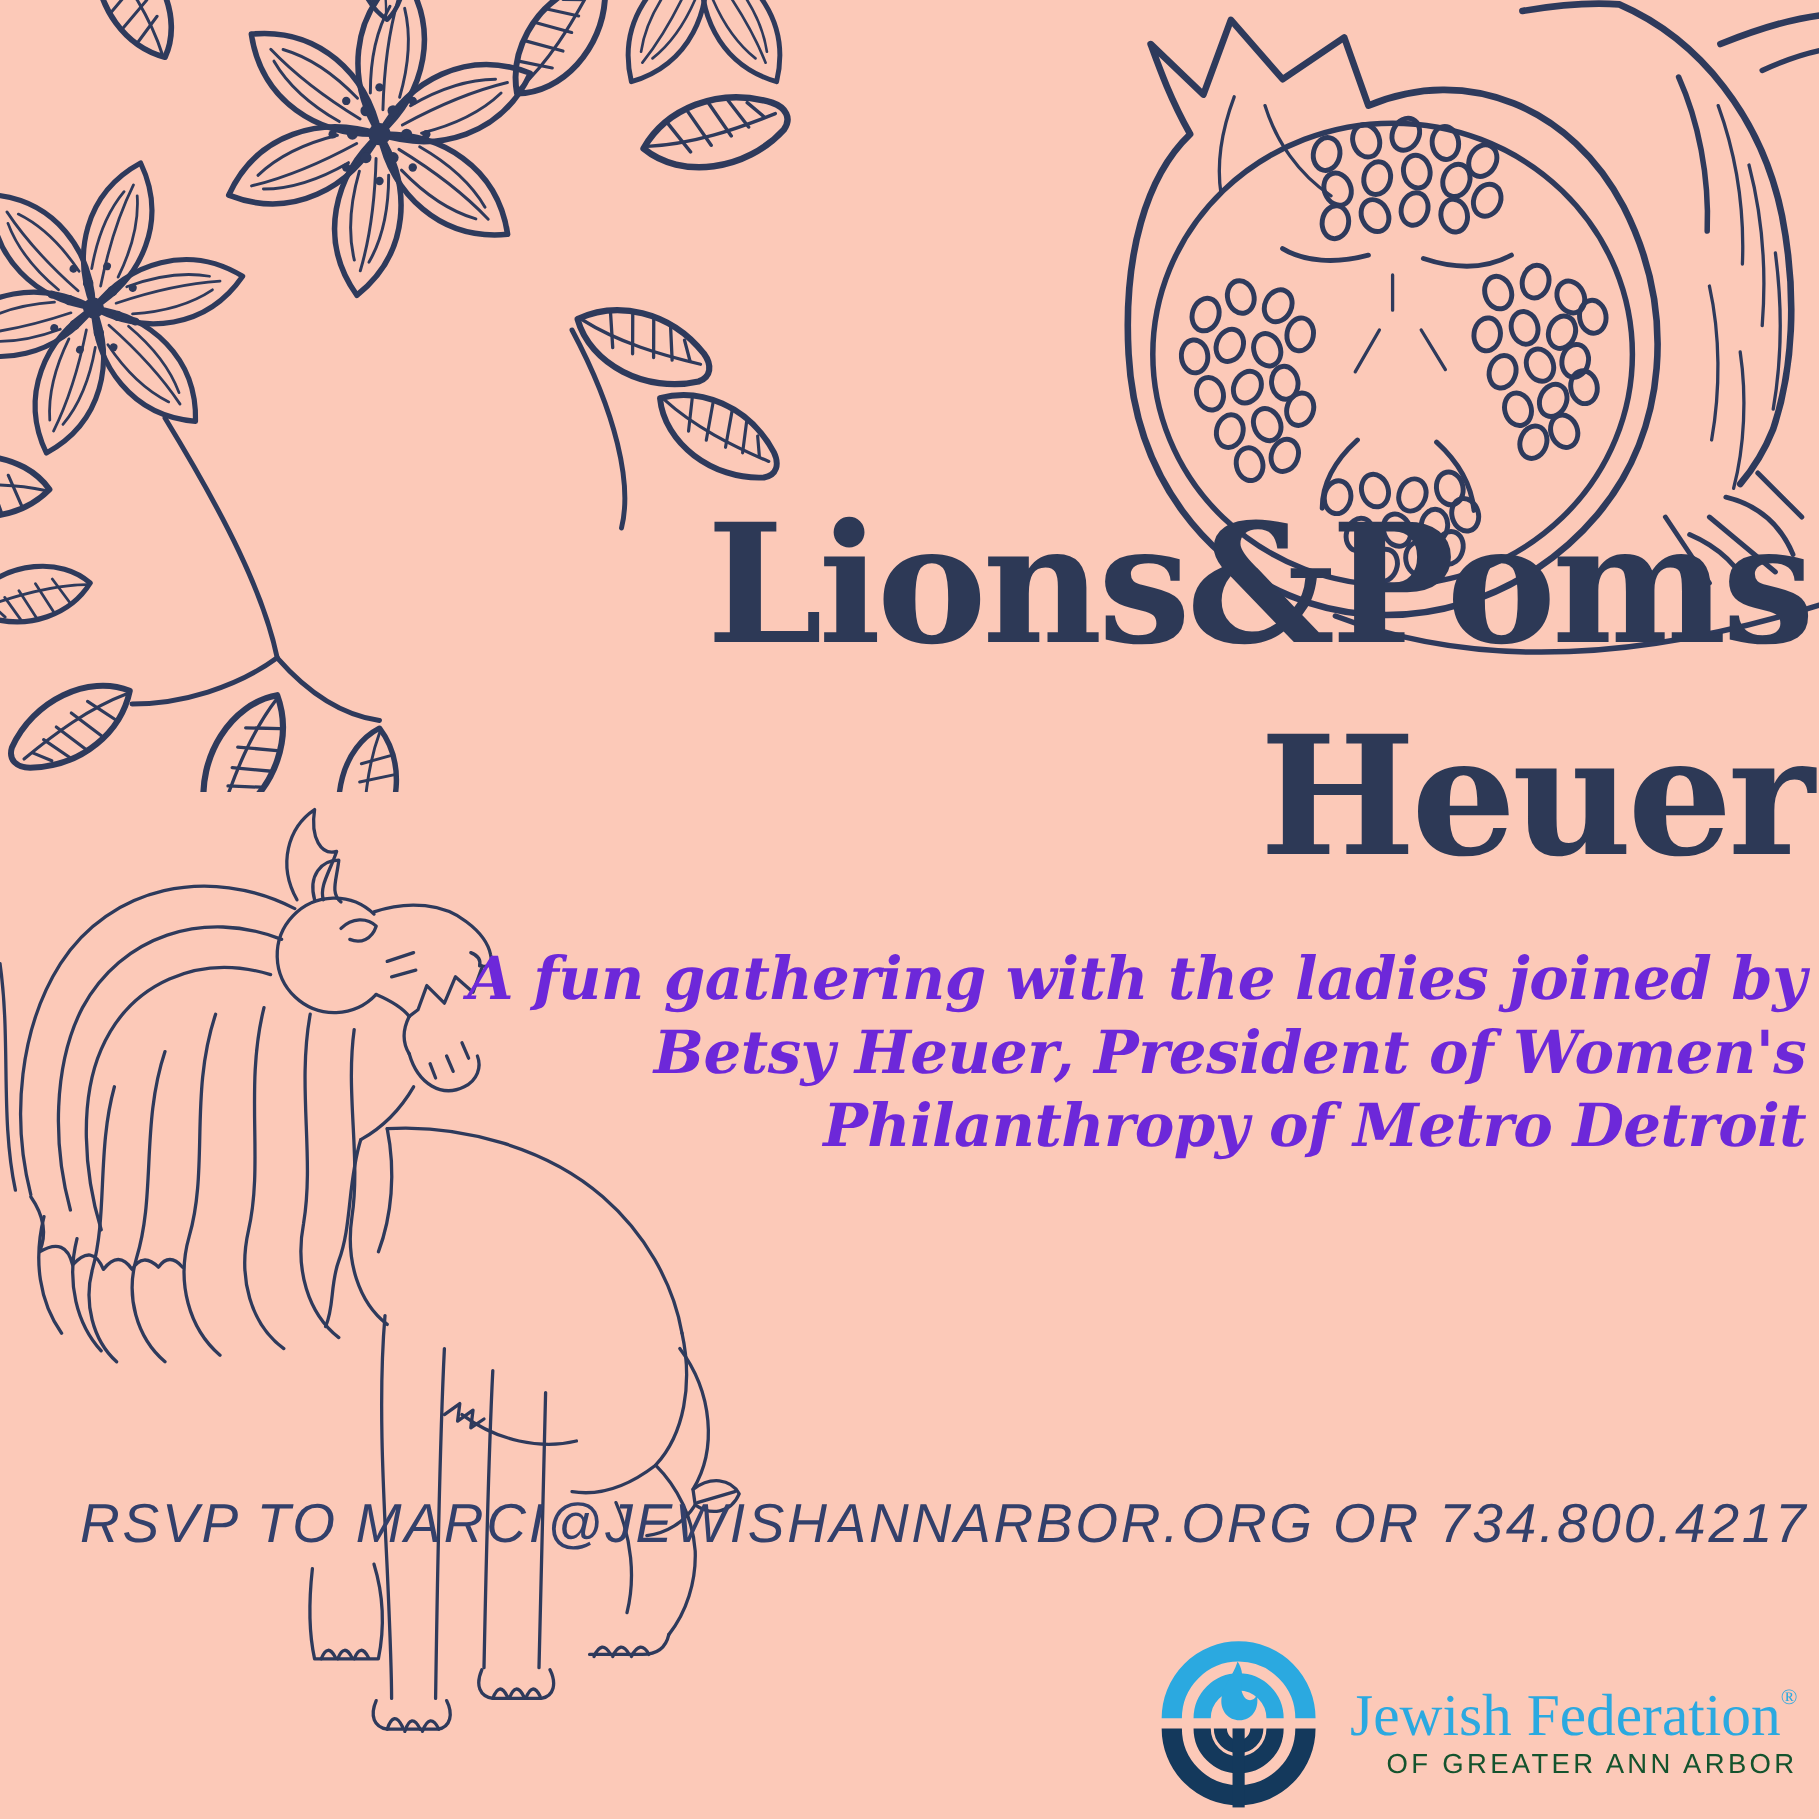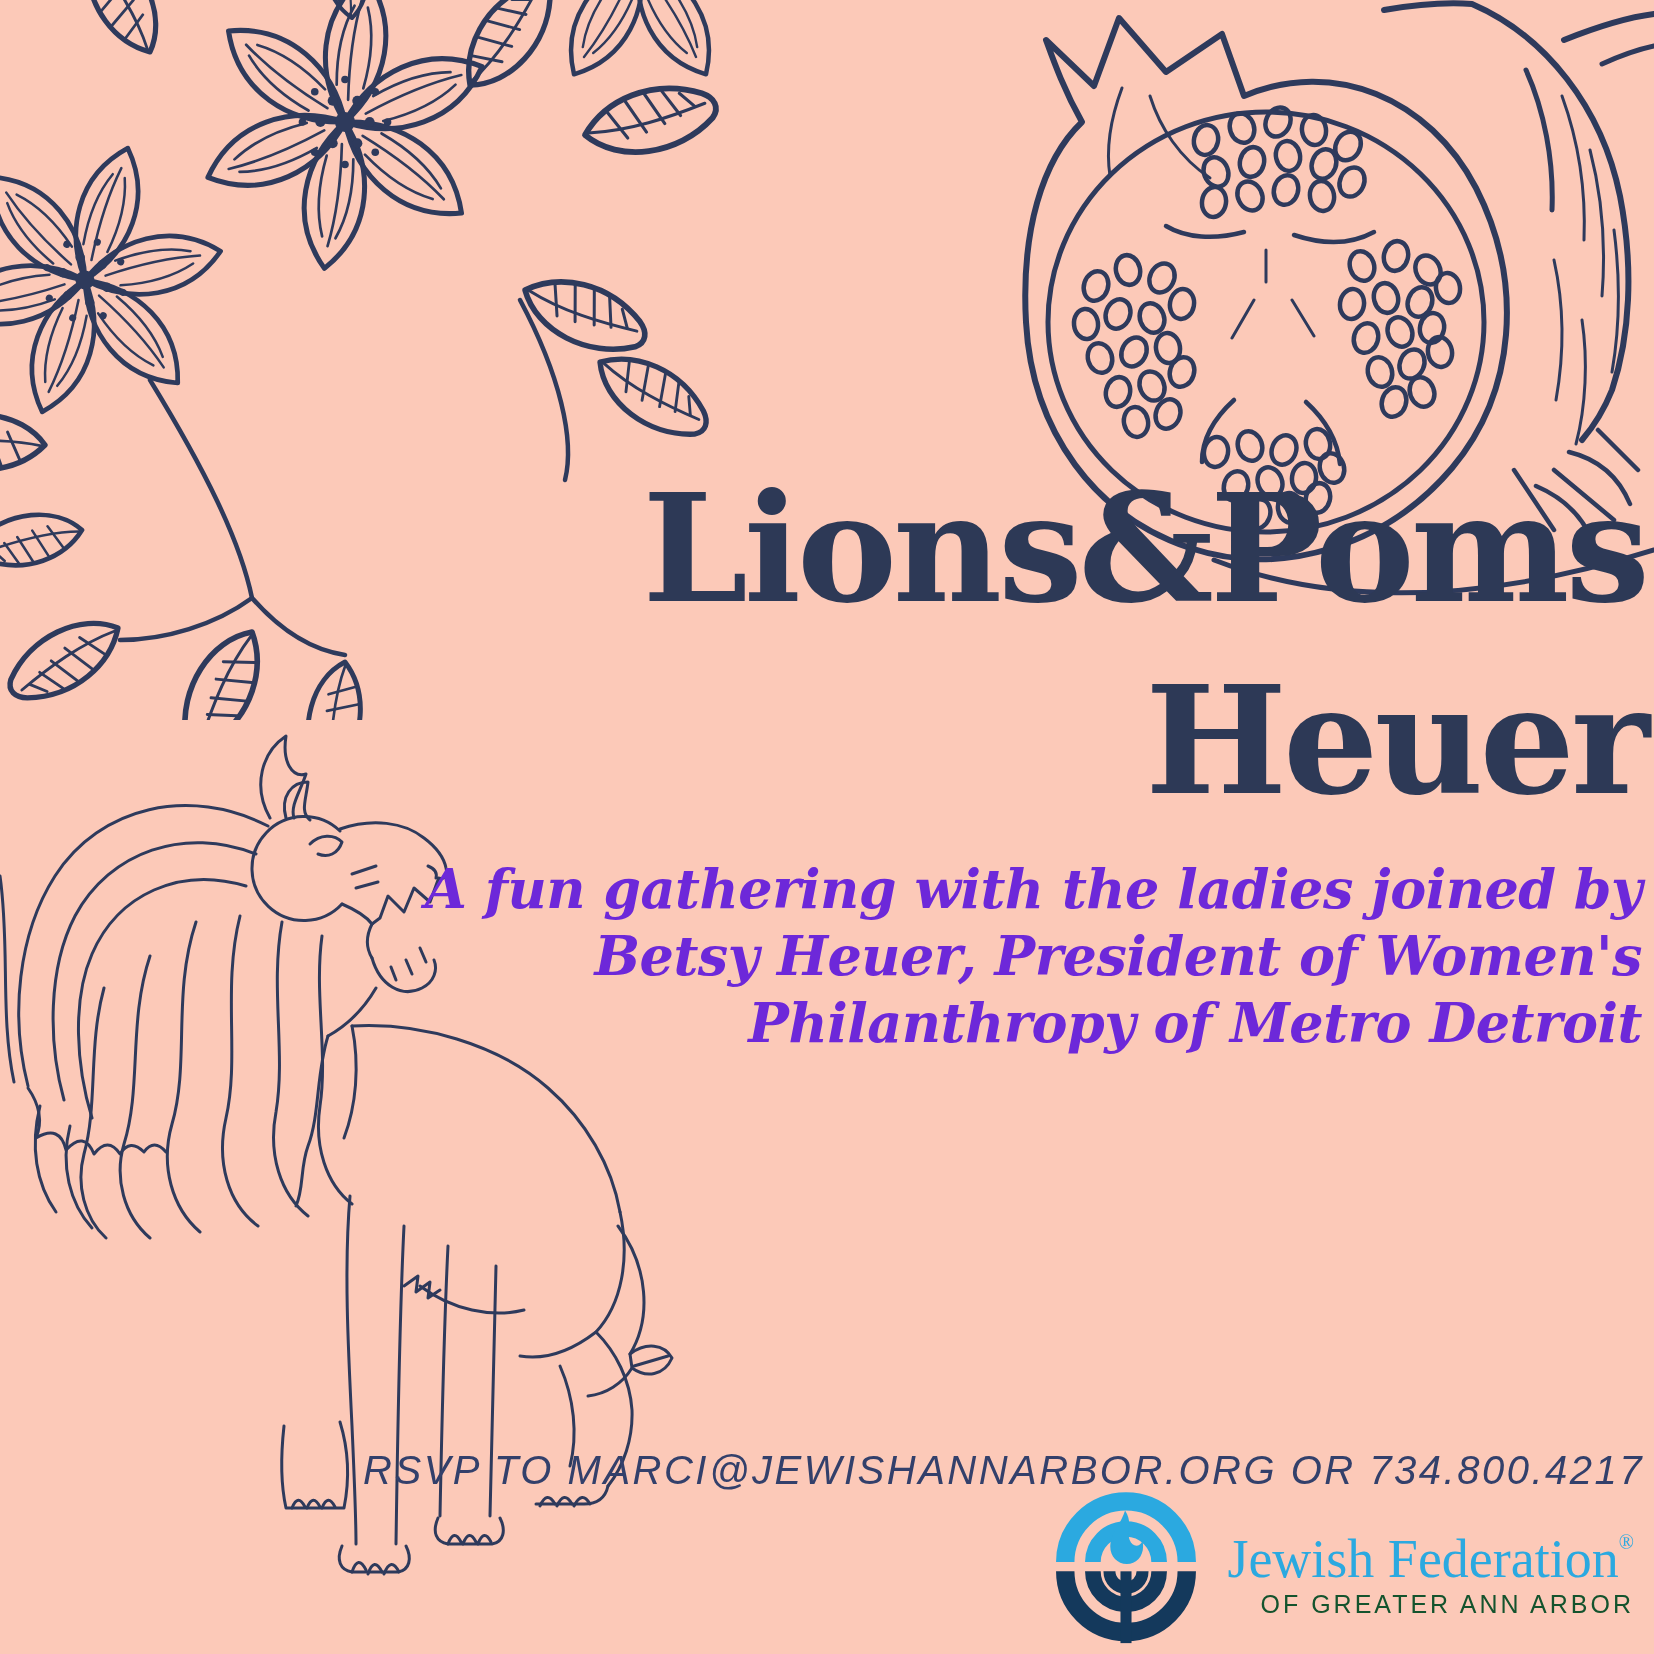--- a/index.html
+++ b/index.html
@@ -8,32 +8,32 @@
   svg{display:block;}
   .ln{fill:none;stroke:#2e3a5c;stroke-linecap:round;stroke-linejoin:round;}
   .w6{stroke-width:6;} .w5{stroke-width:5;} .w4{stroke-width:4.5;} .w3{stroke-width:3;}
   .w2{stroke-width:2.4;} .fillnavy{fill:#2e3a5c;stroke:none;}
 
   .illus{position:absolute;pointer-events:none;}
   .flowers{top:0;left:0;}
   .pom{top:0;right:0;}
   .lion{top:726px;left:0;}
 
-  .title-block{position:absolute;top:452px;right:8px;text-align:right;
+  .title-block{position:absolute;top:436px;right:8px;text-align:right;
     color:#2d3956;font-family:"DejaVu Serif",serif;font-weight:700;
     font-size:150px;line-height:1.28;letter-spacing:-4px;white-space:nowrap;}
   .subtitle{position:absolute;top:856px;right:12px;text-align:right;
     color:#6d28d9;font-family:"DejaVu Serif",serif;font-style:italic;font-weight:700;
     font-size:54px;line-height:1.24;letter-spacing:-0.5px;white-space:nowrap;}
   .detail{position:absolute;right:14px;text-align:right;color:#35406b;
     font-size:42px;letter-spacing:3.5px;white-space:nowrap;font-weight:400;}
   .detail.date{top:1158px;}
   .detail.loc{top:1232px;}
-  .rsvp{position:absolute;top:1448px;right:10px;text-align:right;color:#33406b;
-    font-size:40px;font-style:italic;letter-spacing:2.5px;white-space:nowrap;}
+  .rsvp{position:absolute;top:1356px;right:10px;text-align:right;color:#33406b;
+    font-size:50px;font-style:italic;letter-spacing:2.5px;white-space:nowrap;}
 
   .logo{position:absolute;right:20px;bottom:-6px;display:flex;align-items:center;gap:20px;}
   .logo-text{text-align:right;}
   .logo-name{color:#2ba9e0;font-family:"Liberation Serif",serif;font-size:54px;
     line-height:1;white-space:nowrap;}
   .logo-reg{font-size:20px;vertical-align:28px;letter-spacing:0;}
   .logo-tagline{color:#14532d;font-size:25px;letter-spacing:3px;margin-top:4px;white-space:nowrap;}
 </style>
 </head>
 <body>

